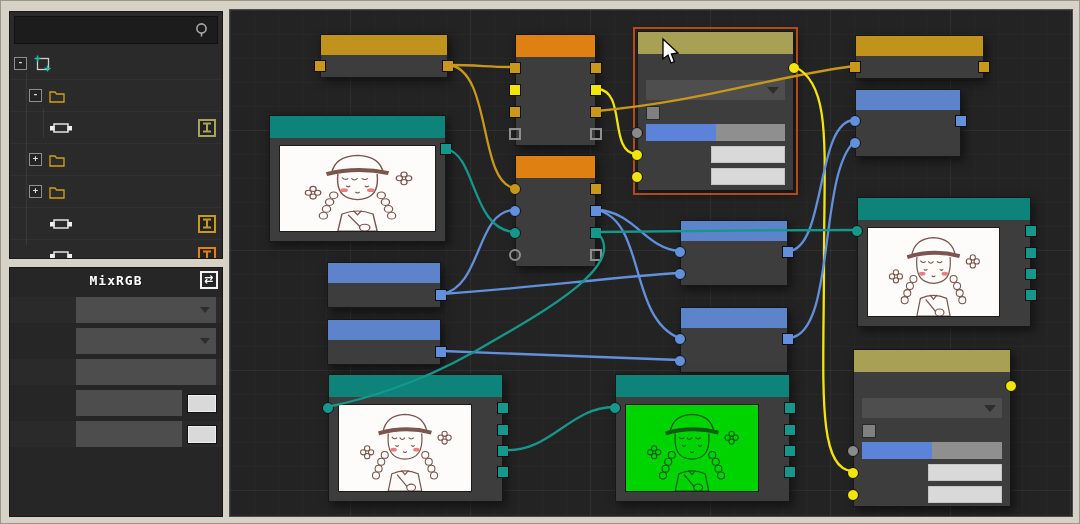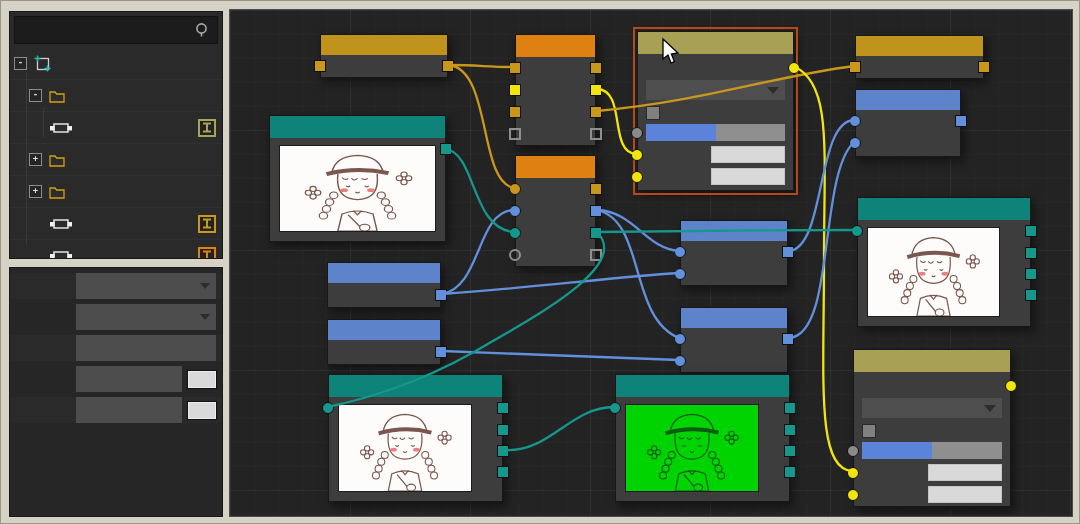--- a/index.html
+++ b/index.html
@@ -183,20 +183,24 @@
               <path d="M1,1.5 h8 M1,9.5 h8 M5,1.5 v8" stroke="#e0820f" stroke-width="2"></path>
             </svg>
           </span>
         </div>
         <div class="tguide" style="left: 16px; top: 25px; height: 172px;"></div>
         <div class="tguide" style="left: 33px; top: 60px; height: 30px;"></div>
       </div>
   </div>
 
   <div id="panel-props" class="panel">
+    <div id="props-header">
+      <span>MixRGB</span>
+      <div id="props-swap">⇄</div>
+    </div>
     <div id="props-rows">
         <div class="prow">
           <span class="plabel"></span>
           <div class="pfield">
             <span></span>
             <span class="pcaret"></span>
           </div>
         </div>
         <div class="prow">
           <span class="plabel"></span>

